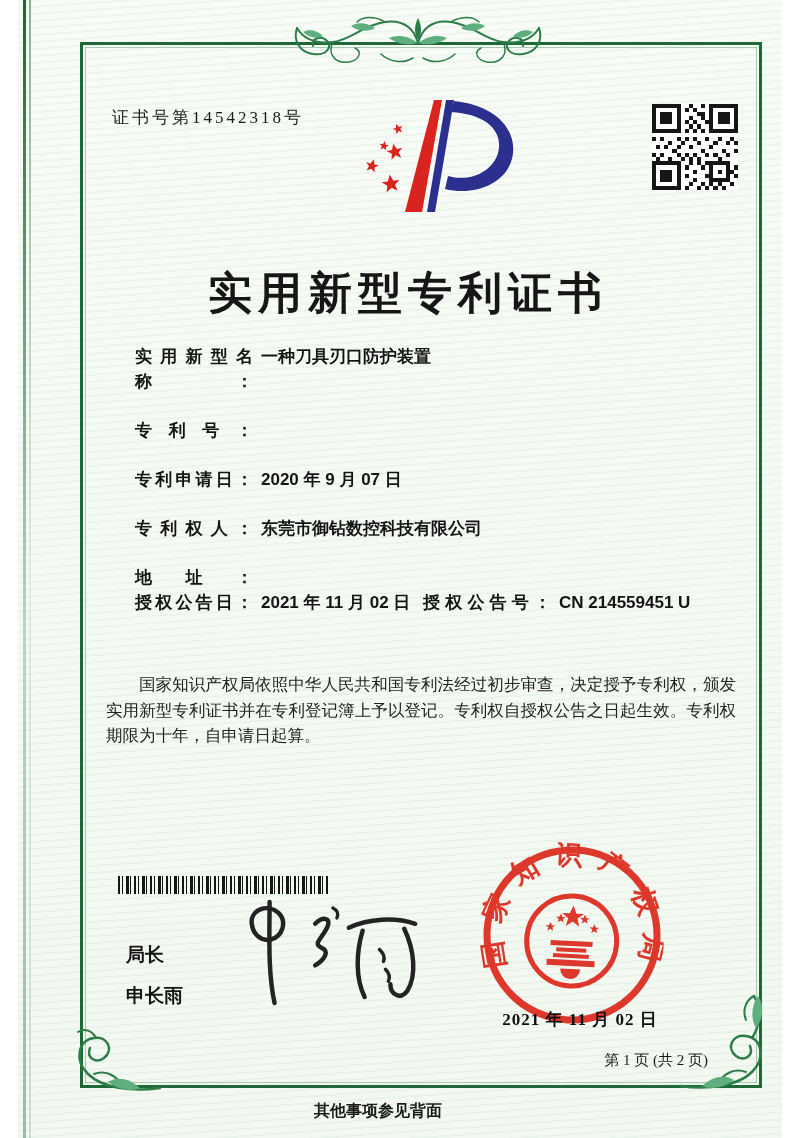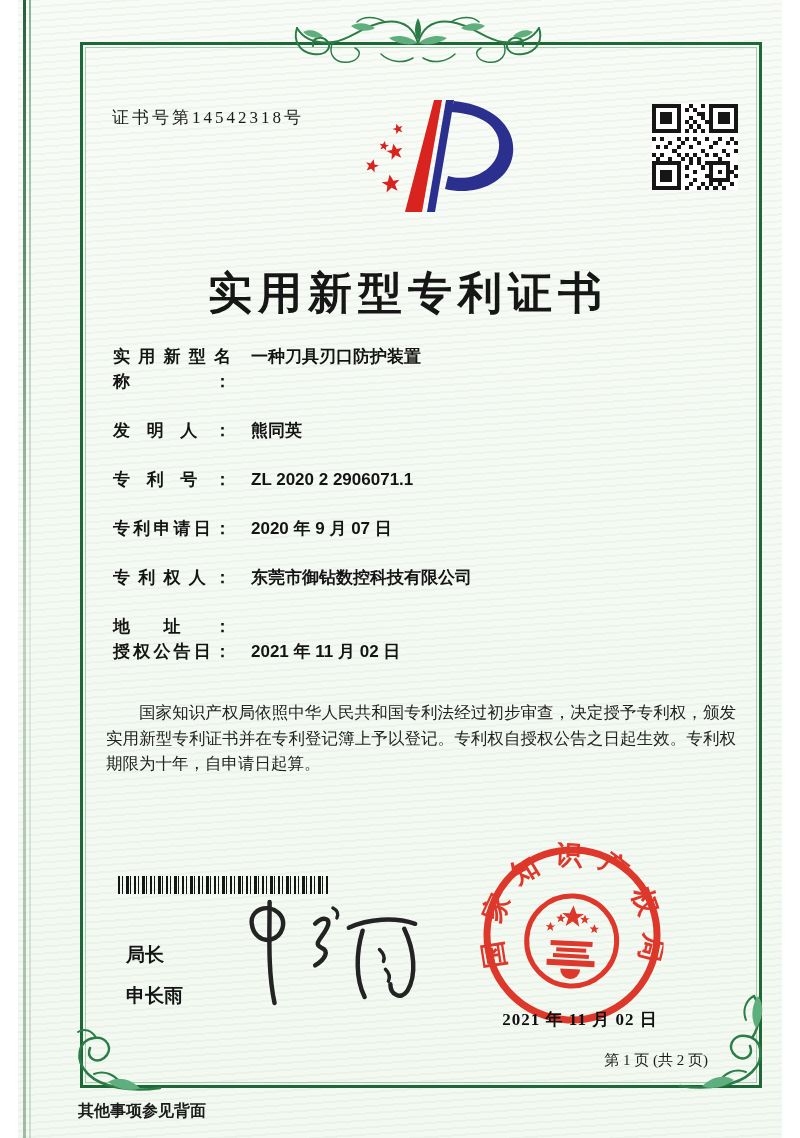--- a/index.html
+++ b/index.html
@@ -23,31 +23,30 @@
   .qr{position:absolute; left:634px; top:104px;}
   .title{
     position:absolute; left:52px; top:228px; width:676px; text-align:center;
     font-size:44px; font-weight:bold; letter-spacing:6px; color:#161616;margin-top:36px;
   }
   .fields{
     position:absolute; left:95px; top:344px; width:620px;
     font-family:"Liberation Sans", sans-serif; font-weight:600; font-size:17px; color:#141414;
   }
   .frow{display:flex; line-height:25px; margin-bottom:24px; position:relative;}
-  .flabel{display:inline-block; width:118px; flex:0 0 118px; text-align:justify; text-align-last:justify;}
-  .fvalue{margin-left:20px;}
+  .flabel{display:inline-block; width:118px; flex:0 0 118px; text-align:justify; text-align-last:justify;margin-left:22px;}
+  .fvalue{margin-left:8px;}
   .frow.addr{margin-bottom:0;gap:13px;}
   .frow.addr .fvalue{max-width:462px;}
   .grant-col{position:absolute; left:288px; top:0; display:flex; white-space:nowrap;}
   .grant-col .flabel{width:128px; flex:0 0 128px;}
   .body-text{
     position:absolute; left:88px; top:672px; width:630px;
     font-size:16.5px; line-height:25.5px; text-align:justify; color:#222;
     font-style:oblique 7deg;
-    margin-top:28px;
   }
   .body-text p{margin:0; text-indent:2em;}
   .barcode{
     position:absolute; left:100px; top:876px; width:212px; height:18px;
     background:repeating-linear-gradient(90deg,
       #151515 0 2px, rgba(0,0,0,0) 2px 4px,
       #151515 4px 5px, rgba(0,0,0,0) 5px 8px,
       #151515 8px 11px, rgba(0,0,0,0) 11px 12px,
       #151515 12px 13px, rgba(0,0,0,0) 13px 16px);
   }
@@ -55,21 +54,21 @@
     position:absolute; left:108px; top:934px; font-family:"Liberation Sans", sans-serif;
     font-size:19px; font-weight:600; line-height:41px; color:#151515;
   }
   .signature{position:absolute; left:212px; top:894px;}
   .seal{position:absolute; left:462px; top:843px; opacity:.93; transform:rotate(3deg);}
   .seal-date{
     position:absolute; left:478px; top:1008px; width:168px; text-align:center;
     font-size:17px; font-weight:bold; letter-spacing:1px; color:#101010;
   }
   .page-num{position:absolute; left:10px; top:1051px; width:680px; text-align:right; font-size:15px;}
-  .back-note{position:absolute; left:60px; top:1101px; width:600px; font-size:16px; font-style:oblique 7deg; font-weight:600;}
+  .back-note{position:absolute; left:60px; top:1101px; width:600px; text-align:center; font-size:16px; font-style:oblique 7deg; font-weight:600;}
 </style>
 </head>
 <body>
 
 <div class="page">
 
   <div class="scan-edge e1"></div>
   <div class="scan-edge e2"></div>
 
   <div class="frame">
@@ -143,41 +142,40 @@
   </svg>
 
   <div class="title">实用新型专利证书</div>
 
   <div class="fields">
     <div class="frow">
       <span class="flabel">实用新型名称：</span>
       <span class="fvalue">一种刀具刃口防护装置</span>
     </div>
     <div class="frow">
-      <span class="flabel">发明人：</span>
-      <span class="fvalue">熊同英</span>
-    </div>
-    <div class="frow">
       <span class="flabel">专利号：</span>
-      <span class="fvalue">ZL 2020 2 2906071.1</span>
     </div>
     <div class="frow">
       <span class="flabel">专利申请日：</span>
       <span class="fvalue">2020 年 9 月 07 日</span>
     </div>
     <div class="frow">
       <span class="flabel">专利权人：</span>
       <span class="fvalue">东莞市御钻数控科技有限公司</span>
     </div>
     <div class="frow addr">
       <span class="flabel">地址：</span>
     </div>
     <div class="frow">
       <span class="flabel">授权公告日：</span>
       <span class="fvalue">2021 年 11 月 02 日</span>
+      <span class="grant-col">
+        <span class="flabel">授权公告号：</span>
+        <span class="fvalue">CN 214559451 U</span>
+      </span>
     </div>
   </div>
 
   <div class="body-text">
     <p>国家知识产权局依照中华人民共和国专利法经过初步审查，决定授予专利权，颁发实用新型专利证书并在专利登记簿上予以登记。专利权自授权公告之日起生效。专利权期限为十年，自申请日起算。</p>
   </div>
 
   <div class="barcode"></div>
 
   <div class="signer">

